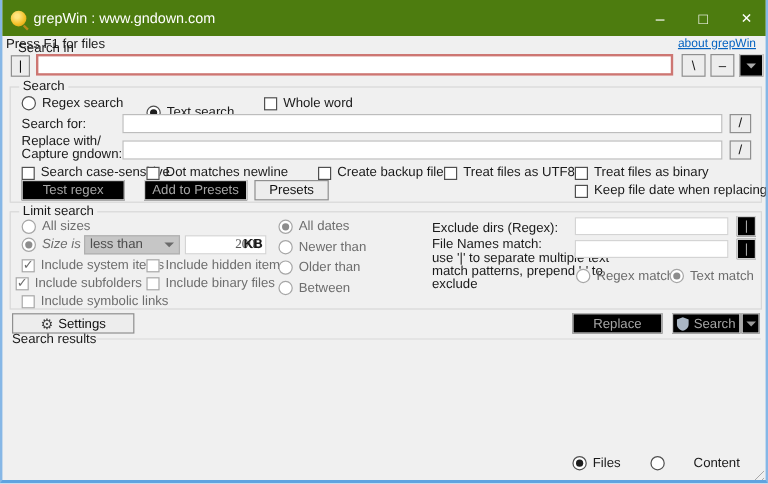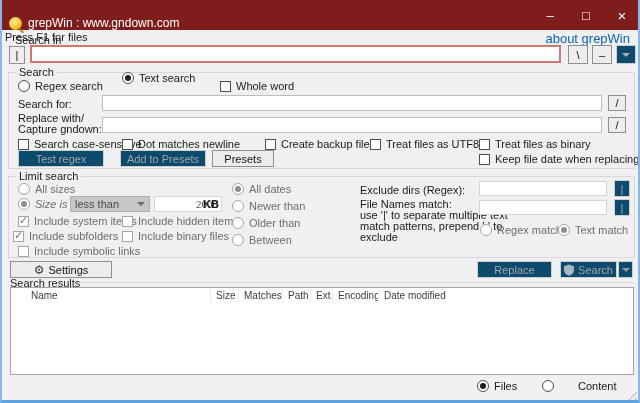--- a/index.html
+++ b/index.html
@@ -4,37 +4,37 @@
 <style>
   * { box-sizing: border-box; margin: 0; padding: 0; }
   body { margin: 0; font-family: "Liberation Sans", sans-serif; background: #fff; }
   .window {
     position: relative; width: 640px; height: 403px;
     background: #f0f0f0;
     border-left: 2px solid #86b7e6; border-right: 2px solid #86b7e6; border-bottom: 3px solid #5fa3e0;
     overflow: hidden; font-size: 11px; color: #1a1a1a;
   }
   .abs { position: absolute; }
-  .titlebar { position: absolute; left: -2px; top: 0; width: 640px; height: 30px; background: #7f1d1d; display: flex; align-items: flex-end; color: #fff; }
+  .titlebar { position: absolute; left: -2px; top: 0; width: 640px; height: 30px; background: #4d7c0f; display: flex; align-items: center; color: #fff; }
   .app-icon { width: 13px; height: 13px; margin: 0 6px 0 9px; border-radius: 50%;
     background: radial-gradient(circle at 40% 35%, #ffe580 15%, #f2bf24 60%, #c98f10 100%); position: relative; }
   .app-icon::after { content:""; position:absolute; right:-2px; bottom:-2px; width:5px; height:2px; background:#b98a1a; transform:rotate(45deg); }
   .title-text { font-size: 12px; }
   .win-controls { margin-left: auto; display: flex; height: 30px; }
   .win-btn { width: 36px; height: 30px; display: flex; align-items: center; justify-content: center; color: #fff; font-size: 13px; cursor: default; }
-  .link { color: #0563c1; font-size: 13px; }
+  .link { color: #0563c1; text-decoration: underline; font-size: 10px; }
   .lbl { font-size: 11px; white-space: nowrap; }
   .dim { color: #6d6d6d; }
   .row { display: flex; align-items: center; gap: 5px; }
   .input { background: #fff; border: 1px solid #bdbdbd; height: 16px; font-size: 11px; font-family: "Liberation Sans", sans-serif; padding: 0 3px; }
   .input.red { border: 2px solid #cd7672; height: 18px; }
   .input.dis { border-color: #d4d4d4; }
   .btn { background: #ededed; border: 1px solid #8f8f8f; font-size: 11px; color: #111;
     display: flex; align-items: center; justify-content: center; gap: 4px; cursor: default; }
-  .btn.dis { background: #0c4a6e; border-color: #cfcfcf; color: #a5a5a5; }
+  .btn.dis { background: #000000; border-color: #cfcfcf; color: #a5a5a5; }
   .sq { width: 20px; height: 19px; }
   .radio { width: 12px; height: 12px; min-width: 12px; border: 1px solid #4f4f4f; border-radius: 50%; background: #fff; position: relative; display: inline-block; }
   .radio.sel::after { content: ""; position: absolute; inset: 2px; border-radius: 50%; background: #1d1d1d; }
   .radio.dis { border-color: #a6a6a6; }
   .radio.dis.sel::after { background: #8d8d8d; }
   .cb { width: 11px; height: 11px; min-width: 11px; border: 1px solid #4f4f4f; background: #fff; position: relative; display: inline-block; }
   .cb.dis { border-color: #a6a6a6; }
   .cb.checked::after { content: "✓"; position: absolute; left: 0px; top: -3px; font-size: 11px; color: #6f6f6f; }
   .group { position: absolute; border: 1px solid #d8d8d8; }
   .group-label { position: absolute; top: -7px; left: 7px; background: #f0f0f0; padding: 0 3px; font-size: 11px; }
@@ -71,21 +71,21 @@
       <span class="tri-down" style="margin:0 auto; border-top-color:#ababab;"></span>
     </button>
 
   <div class="group" style="left:6px; top:72px; width:627px; height:97px;">
     <span class="group-label">Search</span>
   </div>
   <div class="abs row" style="left:16px; top:80px;">
     <span class="radio"></span>
     <span class="lbl">Regex search</span>
   </div>
-  <div class="abs row" style="left:120px; top:72px;">
+  <div class="abs row" style="left:120px; top:88px;">
     <span class="radio sel"></span>
     <span class="lbl">Text search</span>
   </div>
   <div class="abs row" style="left:218px; top:80px;">
     <span class="cb"></span>
     <span class="lbl">Whole word</span>
   </div>
 
   <span class="abs lbl" style="left:16px; top:98px;">Search for:</span>
   <input class="abs input" style="left: 100px; top: 95px; width: 500px;" value="">
@@ -212,31 +212,20 @@
       </svg>
     <span>Search</span>
   </button>
   <button class="abs btn dis" style="left:616px; top:261px; width:15px; height:17px;">
     <span class="tri-down" style="margin:0 auto; border-top-color:#9a9a9a;"></span>
   </button>
 
   <span class="abs lbl" style="left:8px; top:277px;">Search results</span>
   <div class="abs" style="left:78px; top:282px; width:554px; height:1px; background:#dcdcdc;"></div>
 
-  <div class="abs" style="left:8px; top:287px; width:624px; height:88px; background:#fff; border:1px solid #a5a5a5;">
-    <div style="display:flex; height:15px; width:100%;">
-      <div class="hdr-cell" style="width:200px; padding-left:20px;">Name</div>
-      <div class="hdr-cell" style="width:28px;">Size</div>
-      <div class="hdr-cell" style="width:44px;">Matches</div>
-      <div class="hdr-cell" style="width:28px;">Path</div>
-      <div class="hdr-cell" style="width:22px;">Ext</div>
-      <div class="hdr-cell" style="width:46px;">Encoding</div>
-      <div class="hdr-cell" style="width:80px; border-right:none;">Date modified</div>
-    </div>
-  </div>
 
   <div class="abs row" style="left:475px; top:380px;">
     <span class="radio sel"></span>
     <span class="lbl">Files</span>
   </div>
   <div class="abs row" style="left:540px; top:380px;gap:24px;">
     <span class="radio"></span>
     <span class="lbl">Content</span>
   </div>
 

